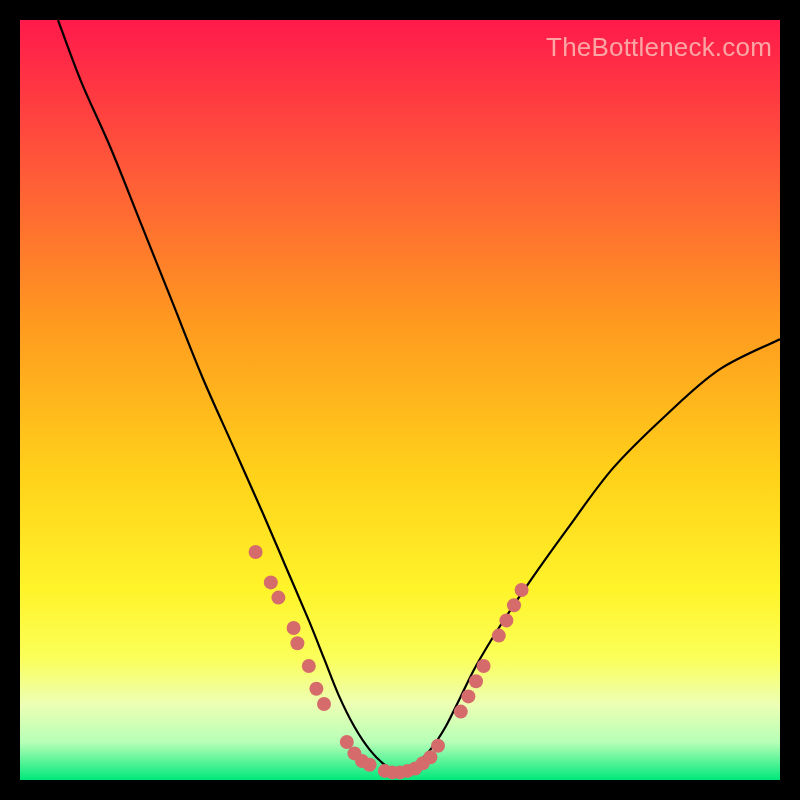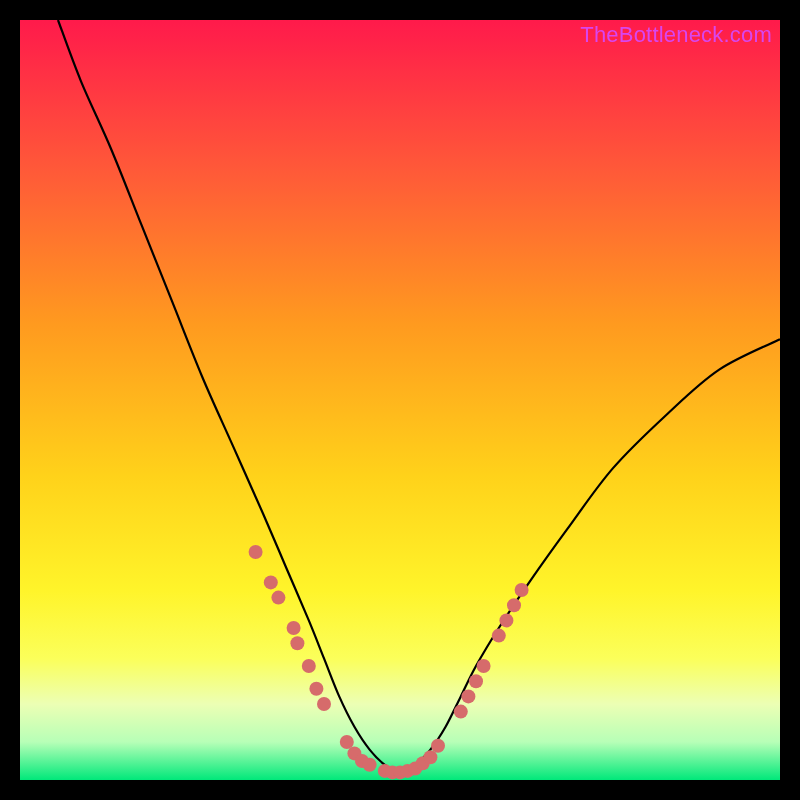--- a/index.html
+++ b/index.html
@@ -21,24 +21,24 @@
   }
   .plot {
     position: absolute;
     left: 0;
     top: 0;
     width: 760px;
     height: 760px;
   }
   .watermark {
     position: absolute;
-    top: 2px;
+    top: 12px;
     right: 8px;
-    color: #d946ef;
-    font-size: 22px;
+    color: #fca5a5;
+    font-size: 26px;
     letter-spacing: 0.2px;
     font-weight: 500;
   }
   svg { display: block; }
 </style>
 </head>
 <body>
 
 <div class="frame">
   <svg class="plot" viewBox="0 0 760 760">

